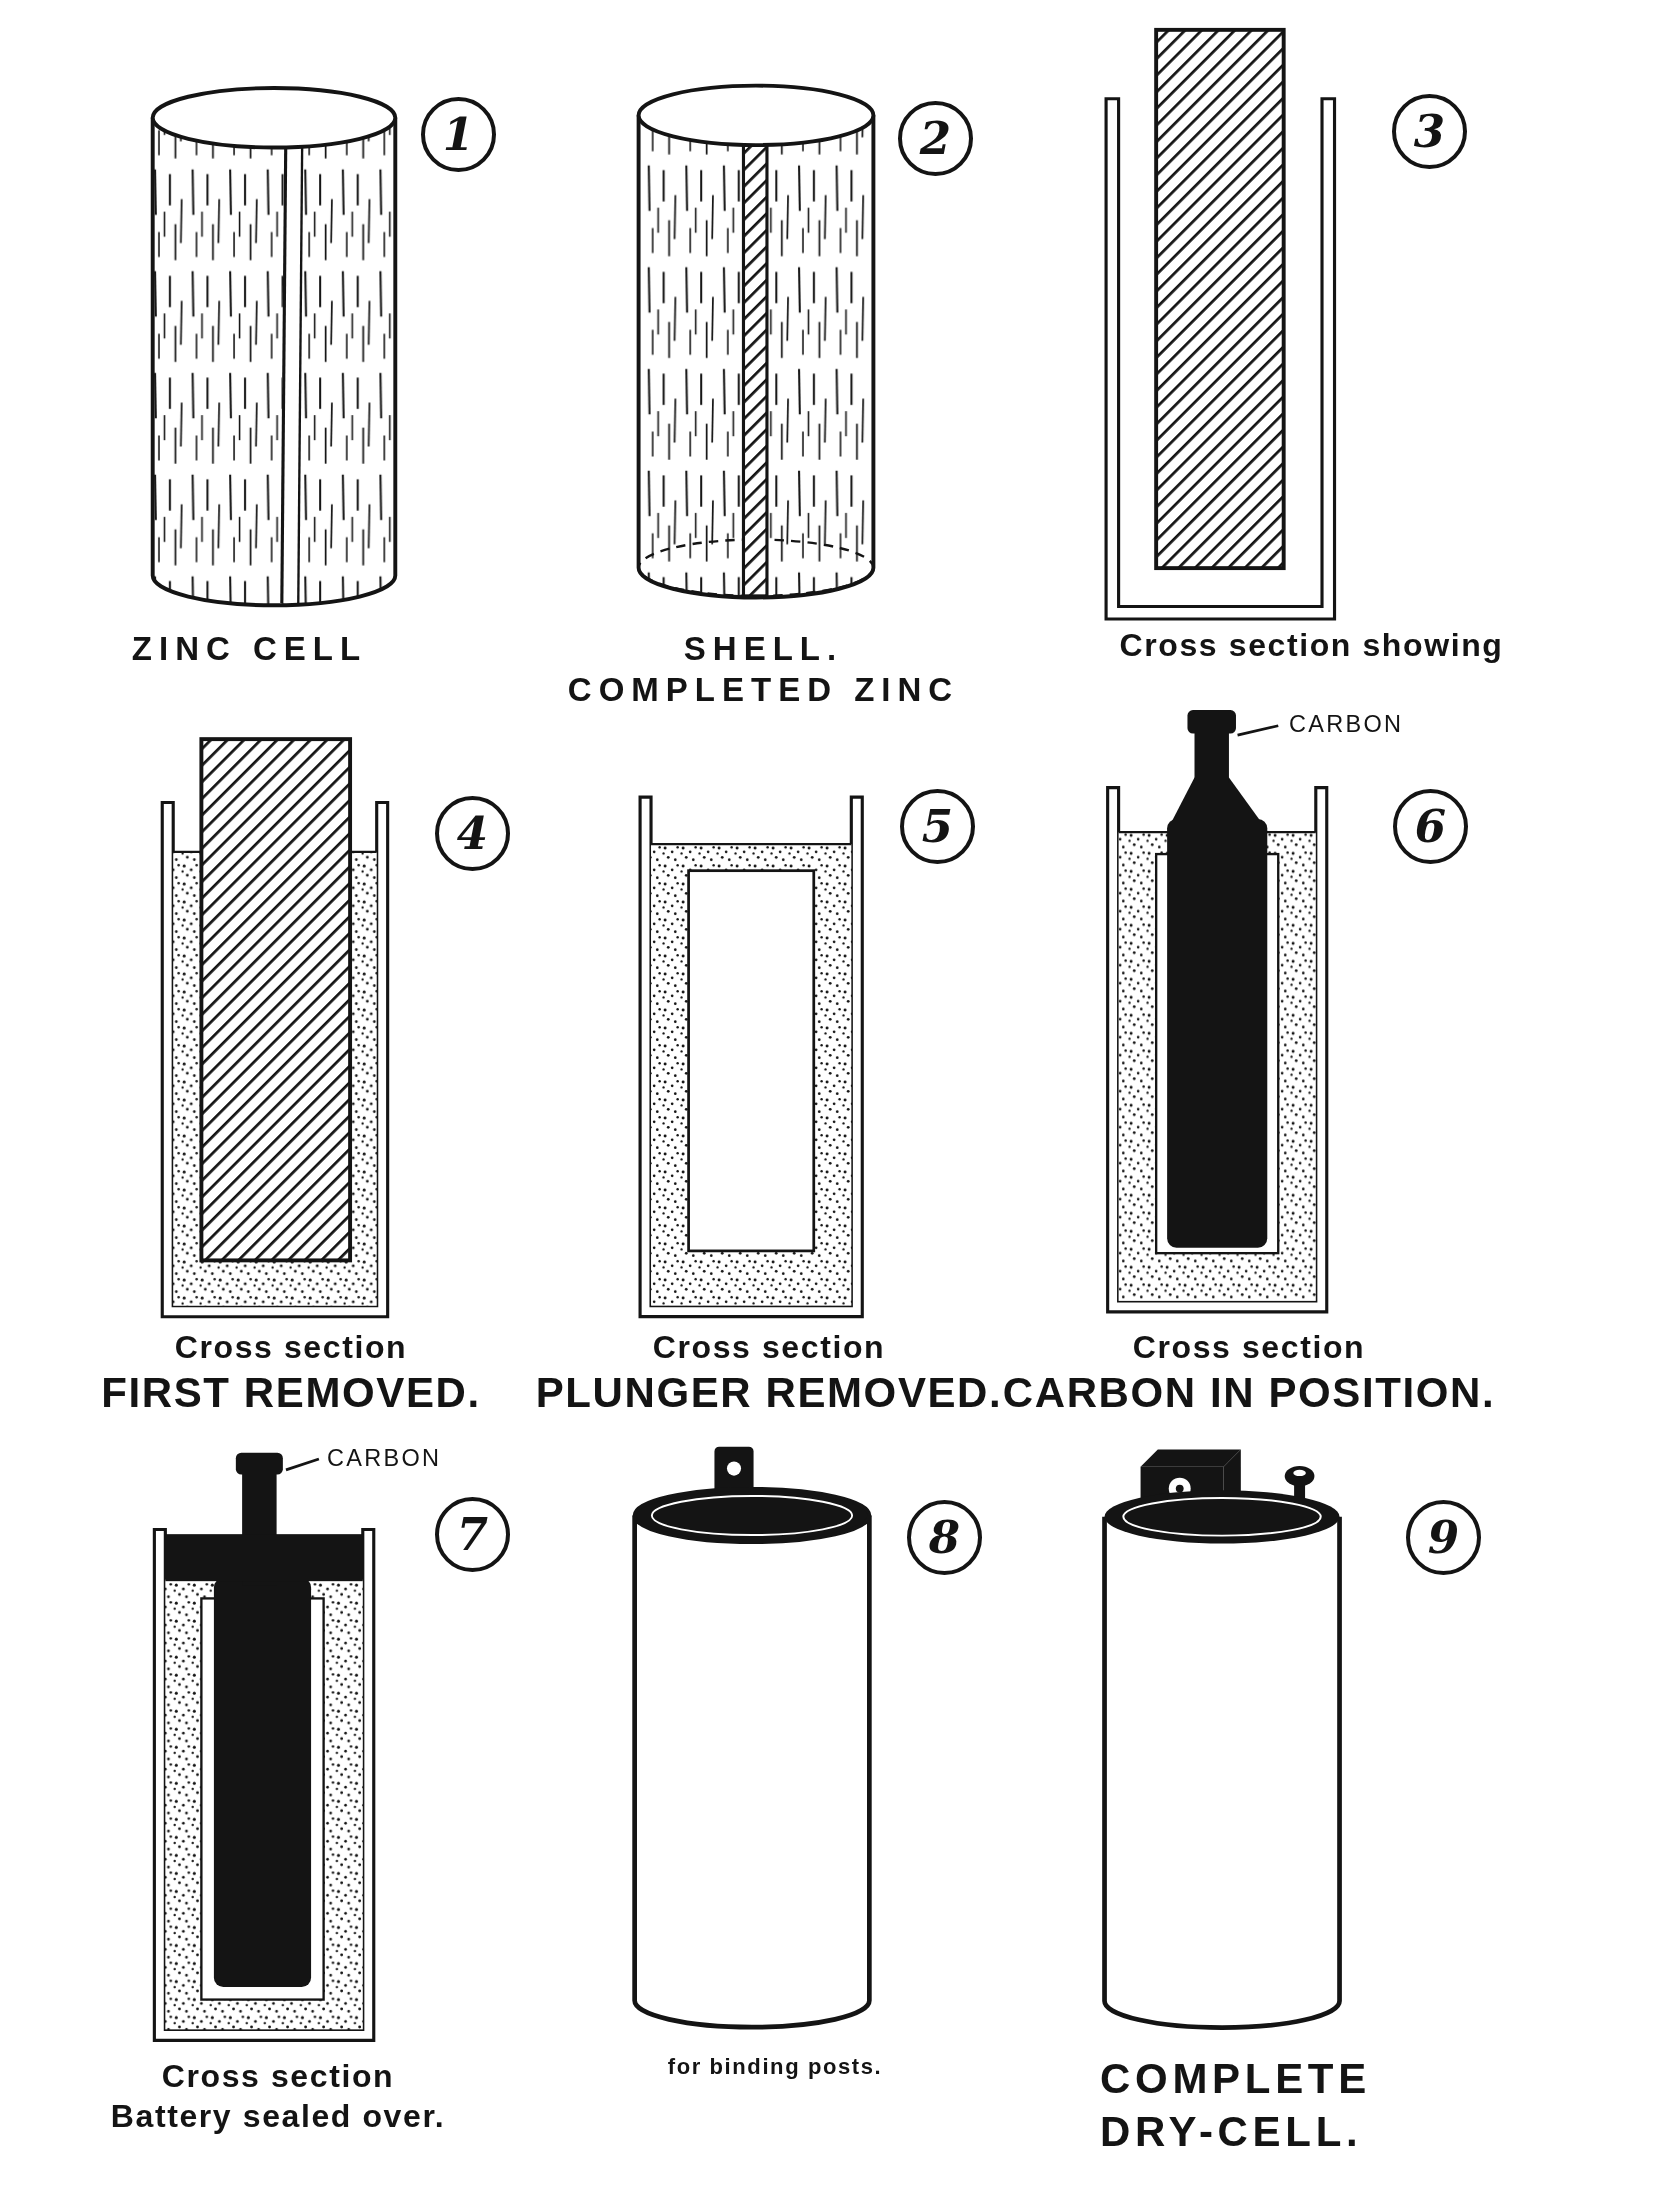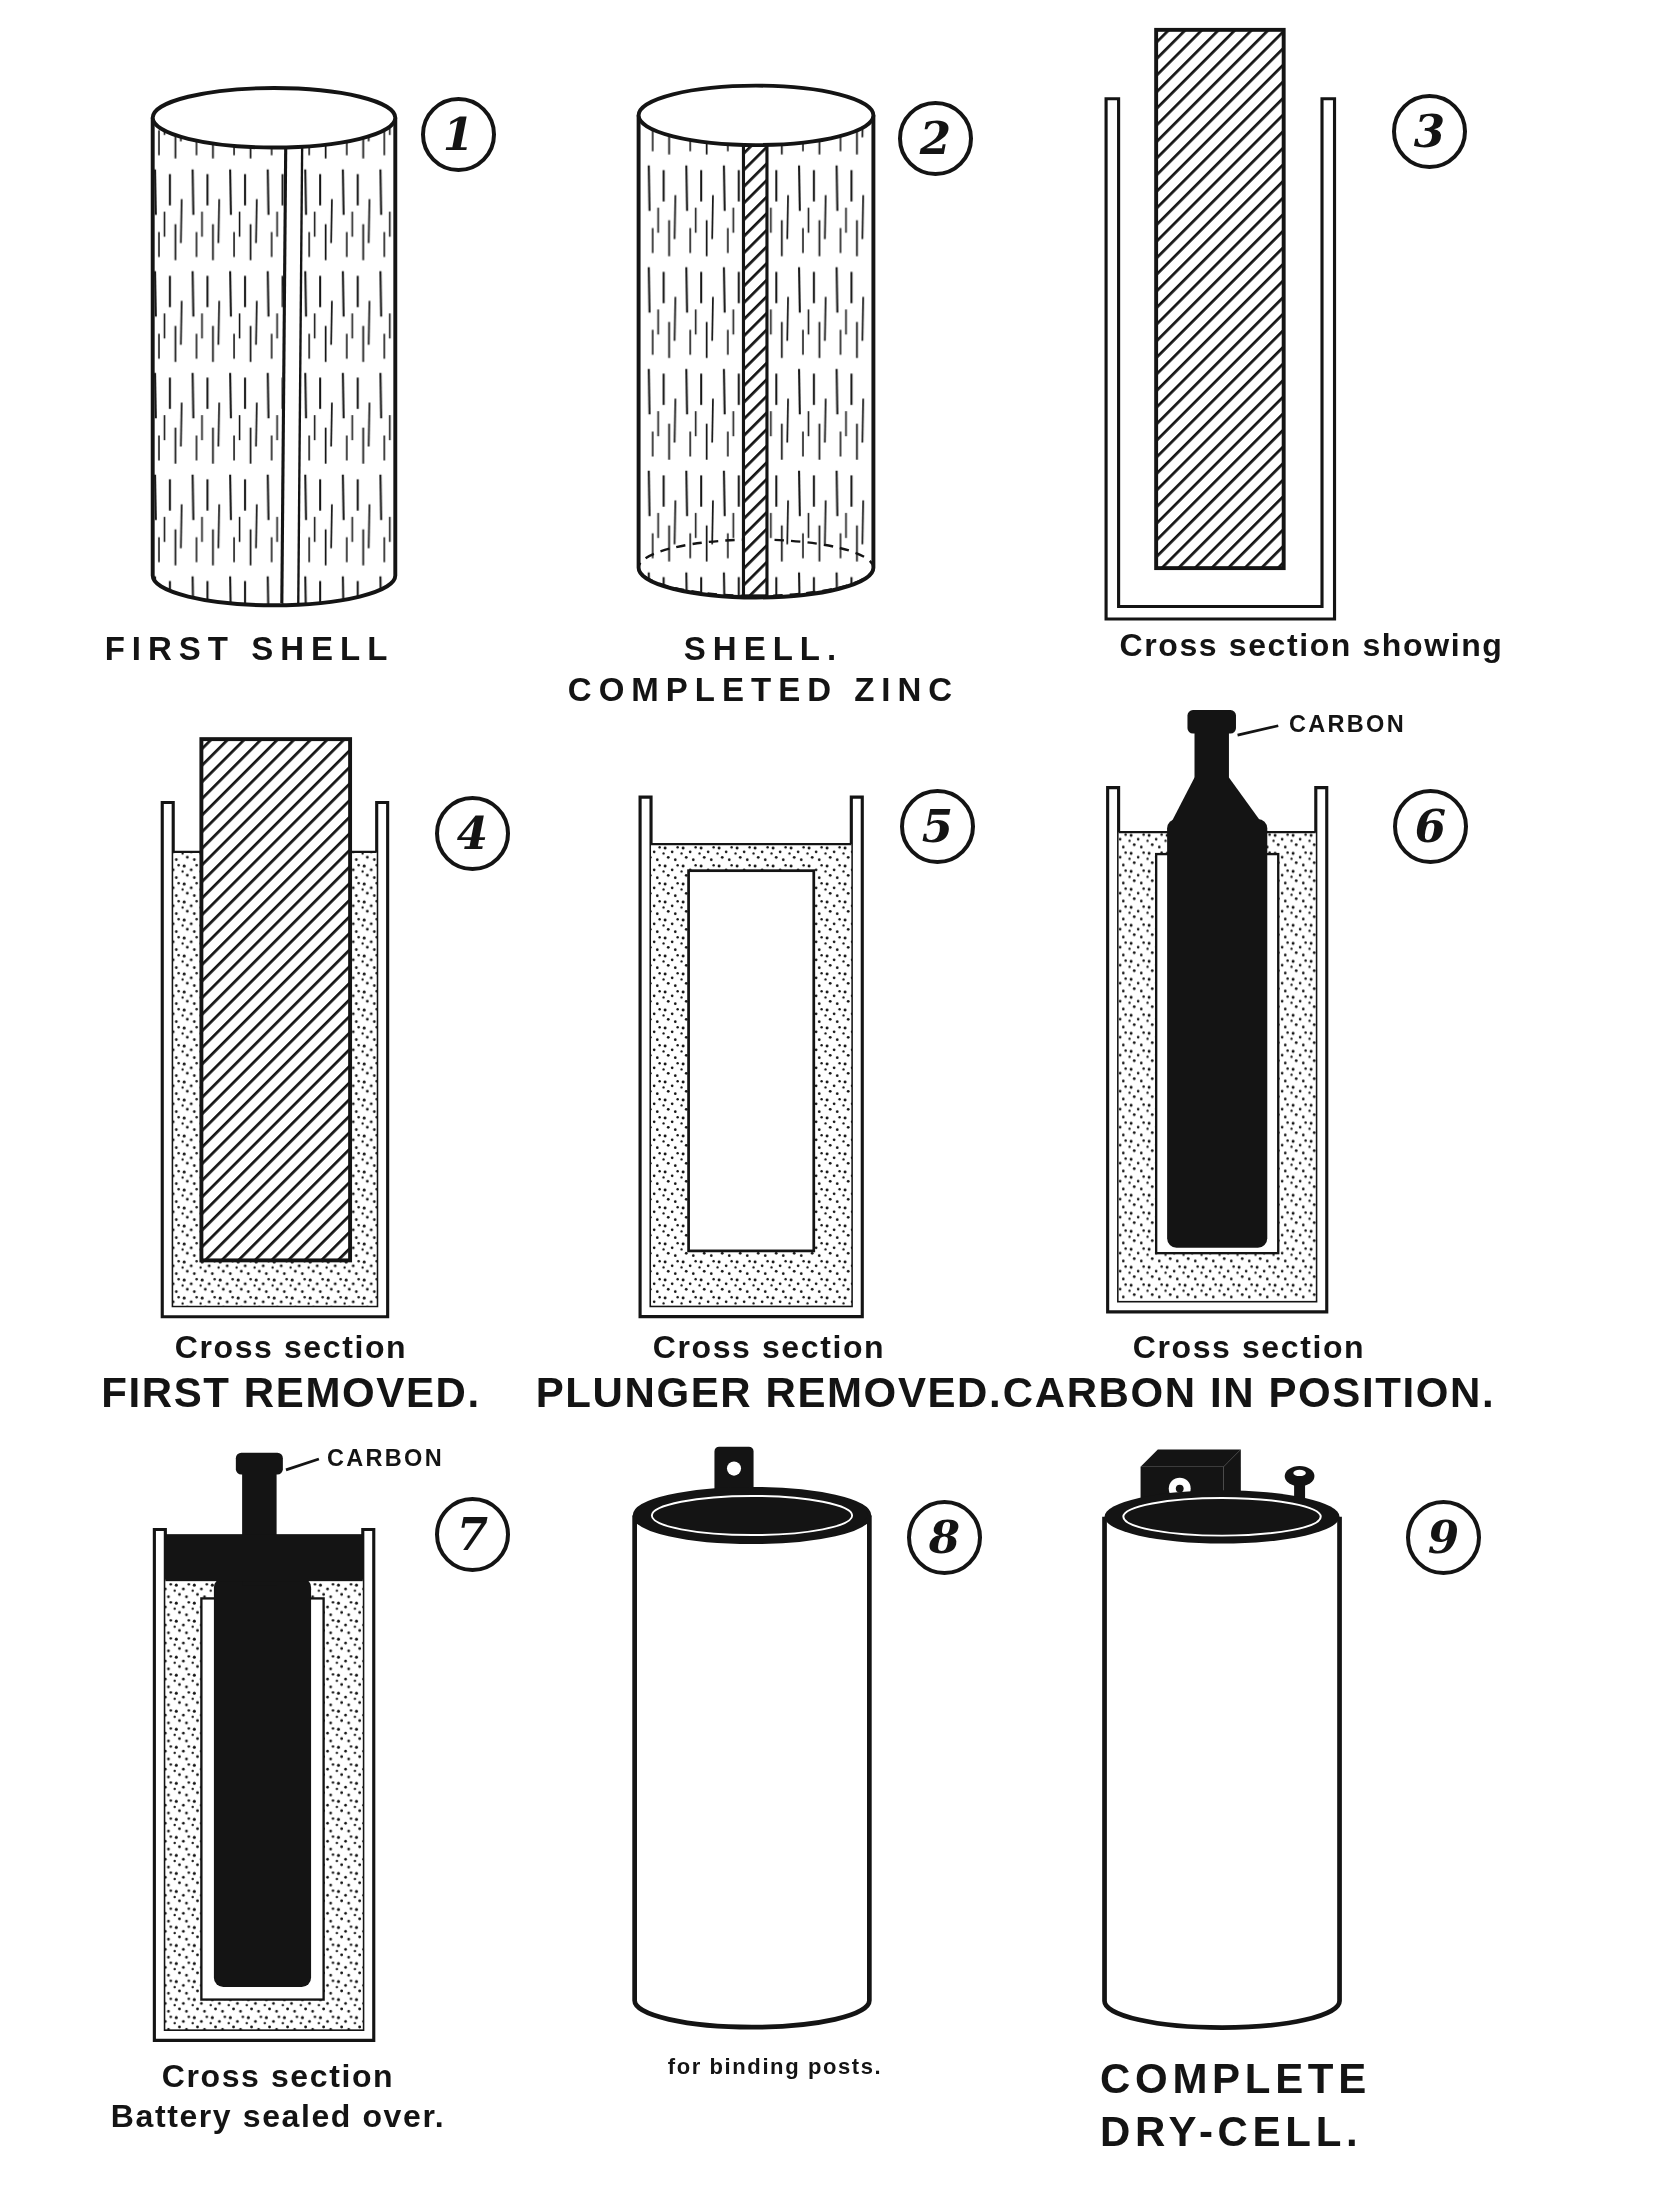--- a/index.html
+++ b/index.html
@@ -18,21 +18,21 @@
     font-size:45px; background:#ffffff; z-index:5;
   }
   .caption { position:absolute; text-align:center; z-index:4; }
   .caption > div { line-height:1.25; white-space:nowrap; }
   .cap-caps { font-size:33px; font-weight:700; letter-spacing:7px; }
   .cap-hand { font-size:32px; font-weight:700; letter-spacing:1.6px; }
   .cap-big  { font-size:42px; font-weight:700; letter-spacing:1.6px; }
   .cap-mix  { font-size:38px; font-weight:700; letter-spacing:2.3px; }
   .ls-wide  { letter-spacing:4.7px; }
   .annotation {
-    position:absolute; font-size:23.5px; font-weight:700; letter-spacing:2.3px; z-index:5;
+    position:absolute; font-size:23.5px; font-weight:400; letter-spacing:2.3px; z-index:5;
   }
 </style>
 </head>
 <body>
 
 <svg width="0" height="0" style="position:absolute">
   <defs>
     <pattern id="hatch" width="15" height="15" patternUnits="userSpaceOnUse" patternTransform="rotate(45)">
       <rect width="15" height="15" fill="#ffffff"></rect>
       <line x1="3" y1="0" x2="3" y2="15" stroke="#141414" stroke-width="3.5"></line>
@@ -62,21 +62,21 @@
   <svg class="panel-svg" style="left:125px;top:63px" width="298" height="583" viewBox="0 0 380 745">
     <path d="M35,70 L35,655 A155,38 0 0 0 345,655 L345,70 Z" fill="url(#streaks)" stroke="none"></path>
     <polygon points="203,104 228,104 222,692 198,690" fill="#ffffff"></polygon>
     <path d="M205,104 L200,690" stroke="#141414" stroke-width="4" fill="none"></path>
     <path d="M226,104 L221,692" stroke="#141414" stroke-width="3" fill="none"></path>
     <path d="M35,70 L35,655 A155,38 0 0 0 345,655 L345,70" fill="none" stroke="#141414" stroke-width="5"></path>
     <ellipse cx="190" cy="70" rx="155" ry="38" fill="#ffffff" stroke="#141414" stroke-width="5"></ellipse>
   </svg>
   <div class="badge" style="left:421px;top:97px">1</div>
   <div class="caption" style="left:30px;top:628px;width:439px">
-    <div class="cap-caps">FIRST SHELL</div>
+    <div class="cap-caps">ZINC CELL</div>
   </div>
 </section>
 
 <section>
   <svg class="panel-svg" style="left:619px;top:59px" width="274" height="587" viewBox="0 0 350 750">
     <path d="M25,72 L25,650 A150,38 0 0 0 325,650 L325,72 Z" fill="url(#streaks)" stroke="none"></path>
     <ellipse cx="175" cy="650" rx="150" ry="36" fill="none" stroke="#141414" stroke-width="3" stroke-dasharray="12 9"></ellipse>
     <rect x="159" y="108" width="30" height="578" fill="#ffffff"></rect>
     <rect x="159" y="108" width="30" height="578" fill="url(#hatch)" stroke="#141414" stroke-width="4"></rect>
     <path d="M25,72 L25,650 A150,38 0 0 0 325,650 L325,72" fill="none" stroke="#141414" stroke-width="5"></path>

